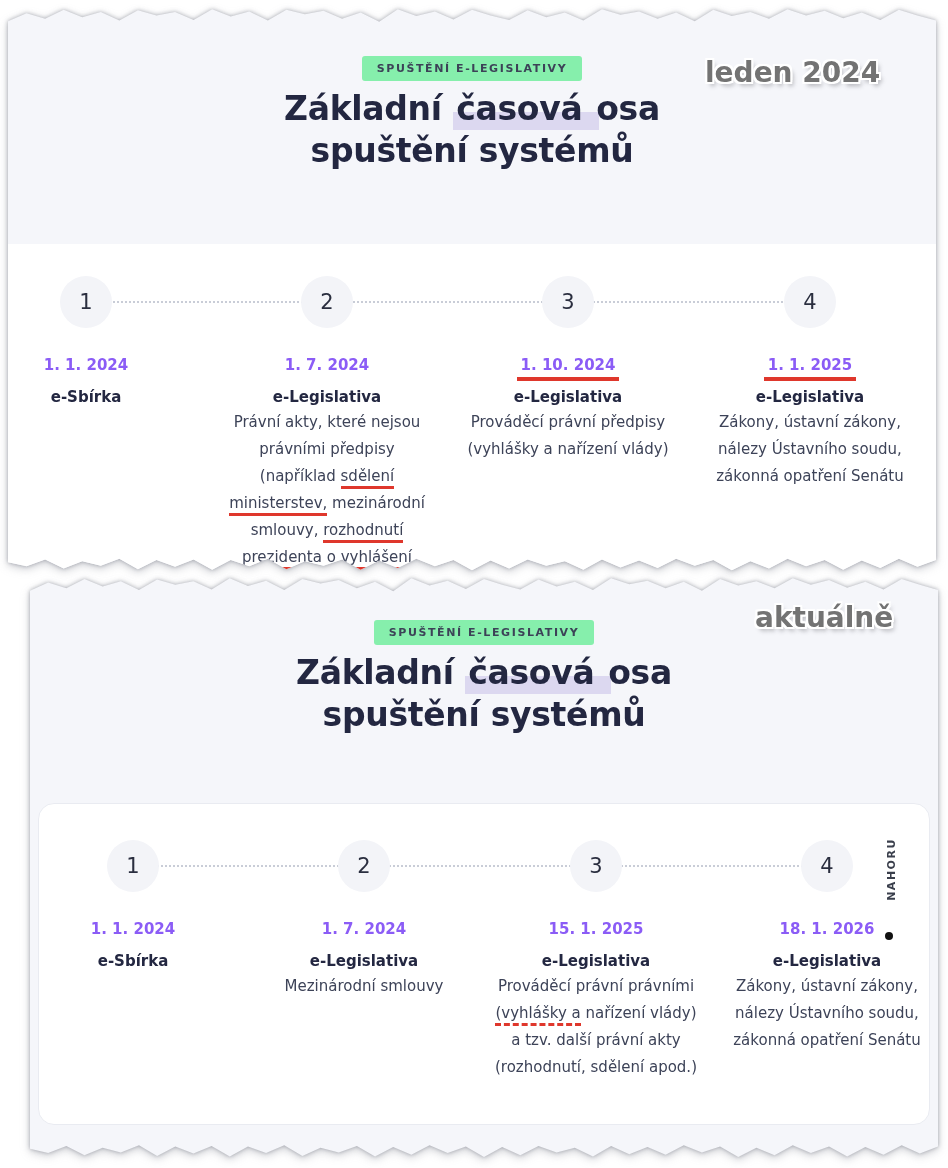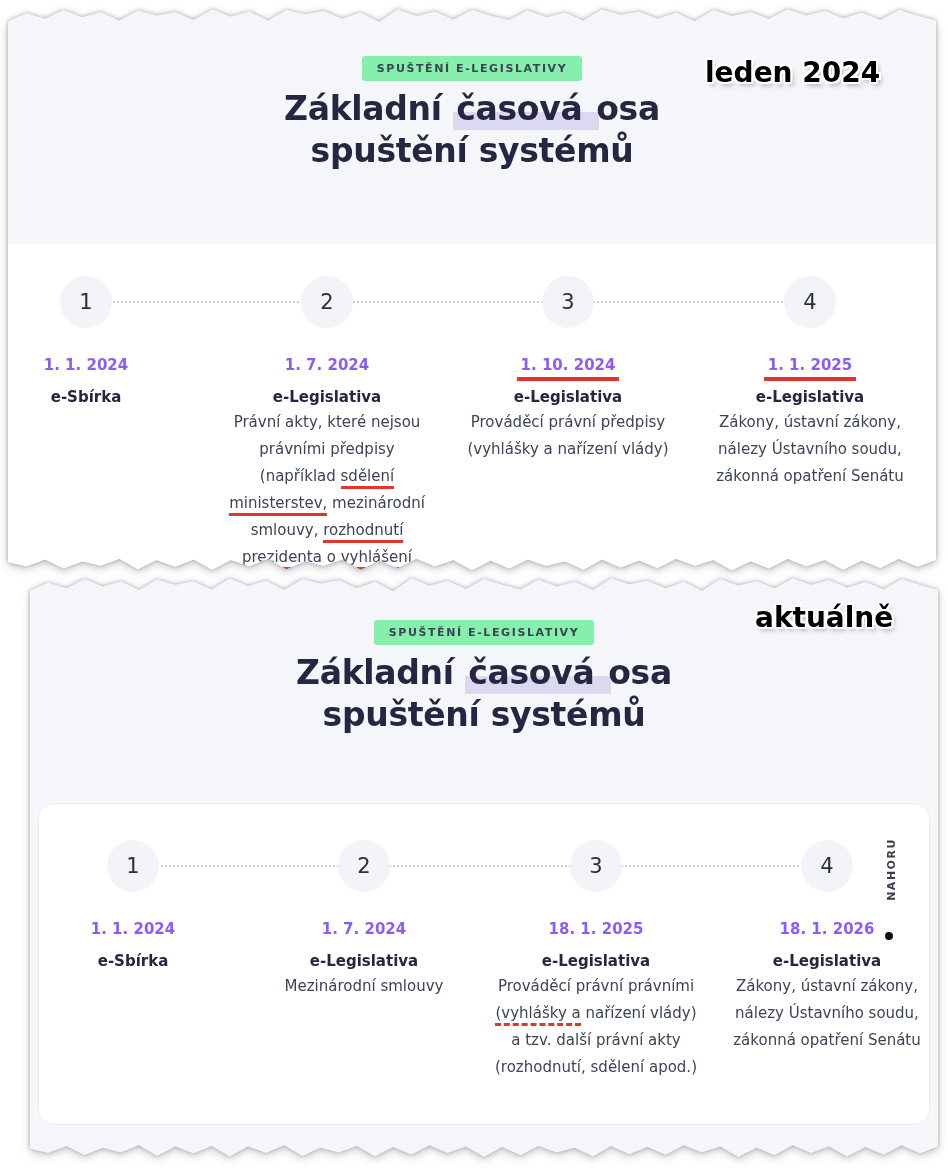--- a/index.html
+++ b/index.html
@@ -32,21 +32,21 @@
 
   .badge { position:absolute; left:0; right:0; text-align:center; }
   .badge span { display:inline-block; background:#86efac; color:#3c4257; font-size:11px;
                 font-weight:bold; letter-spacing:1.6px; padding:6px 15px; border-radius:3px; }
 
   .title { position:absolute; left:0; right:0; text-align:center; color:#232741;
            font-size:33px; font-weight:bold; letter-spacing:-0.3px; line-height:42px; }
   .hl { background:linear-gradient(to bottom, transparent 55%, #dcd8f0 55%);
         padding:0 .5em .05em .1em; margin-right:-.42em; }
 
-  .annotation { position:absolute; font-size:28px; font-weight:bold; color:#000000;
+  .annotation { position:absolute; font-size:28px; font-weight:bold; color:#737373;
     text-shadow:-2px -2px 0 #fff,2px -2px 0 #fff,-2px 2px 0 #fff,2px 2px 0 #fff,
                  0 -2px 0 #fff,0 2px 0 #fff,-2px 0 0 #fff,2px 0 0 #fff,3px 4px 4px rgba(60,60,70,.35); }
 
   .tl-line { position:absolute; border-top:2px dotted #c9cdd7; }
 
   .col { position:absolute; text-align:center; }
   .circle { width:52px; height:52px; border-radius:50%; background:#f3f4f8; margin:0 auto;
             display:flex; align-items:center; justify-content:center;
             font-size:21px; color:#2a2e3f; }
   .date { margin-top:28px; font-size:15px; font-weight:bold; color:#8b5cf6; }
@@ -150,21 +150,21 @@
           </div>
         <div class="date"><span>1. 7. 2024</span></div>
         <div class="name">e-Legislativa</div>
         <div class="desc">Mezinárodní smlouvy</div>
       </div>
 
       <div class="col" style="left:459px; top:267px; width:214px;">
         <div class="circle">
             <span>3</span>
           </div>
-        <div class="date"><span>18. 1. 2025</span></div>
+        <div class="date"><span>15. 1. 2025</span></div>
         <div class="name">e-Legislativa</div>
         <div class="desc"><span>Prováděcí právní právními </span><span class="u-dashed">(vyhlášky a</span><span> nařízení vlády) a tzv. další právní akty (rozhodnutí, sdělení apod.)</span></div>
       </div>
 
       <div class="col" style="left:695px; top:267px; width:204px;">
         <div class="circle">
             <span>4</span>
           </div>
         <div class="date"><span>18. 1. 2026</span></div>
         <div class="name">e-Legislativa</div>

